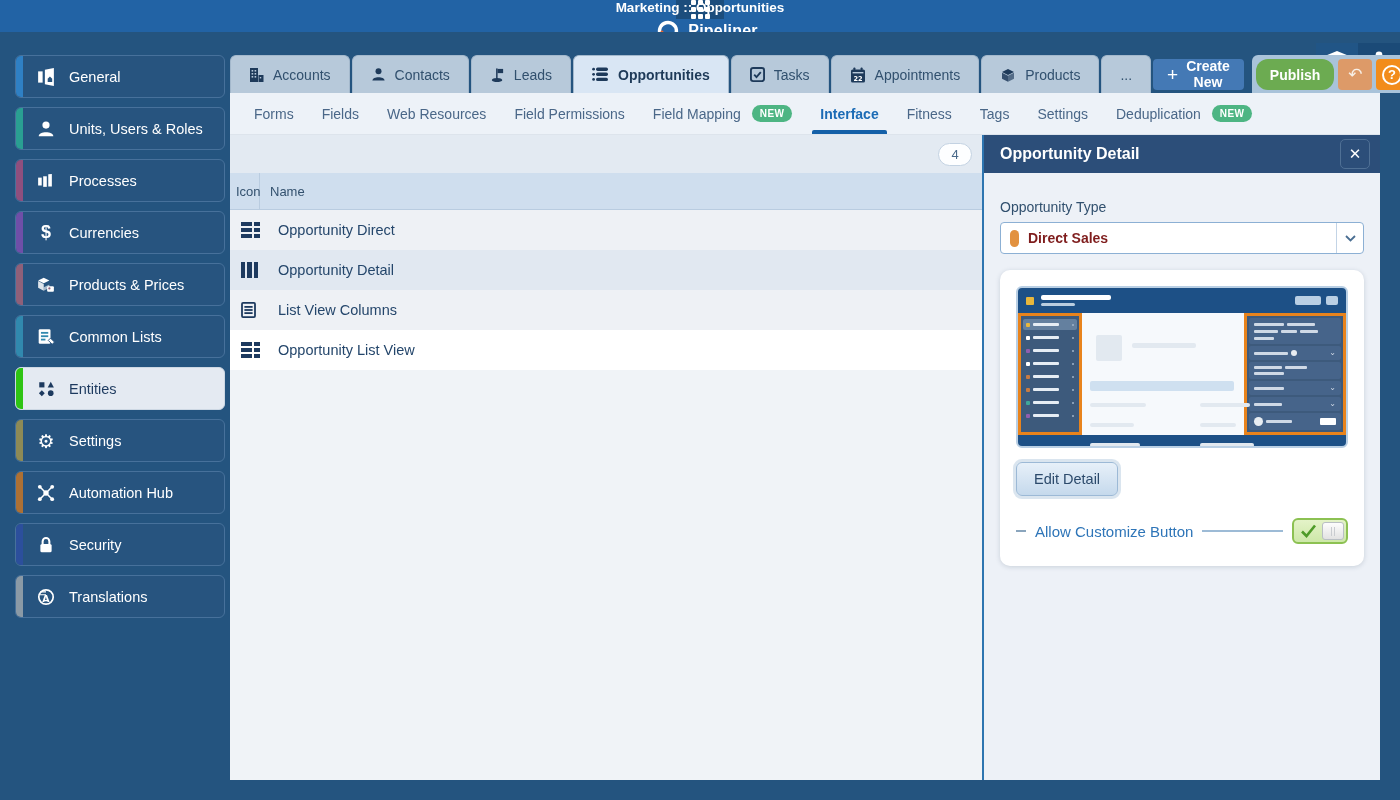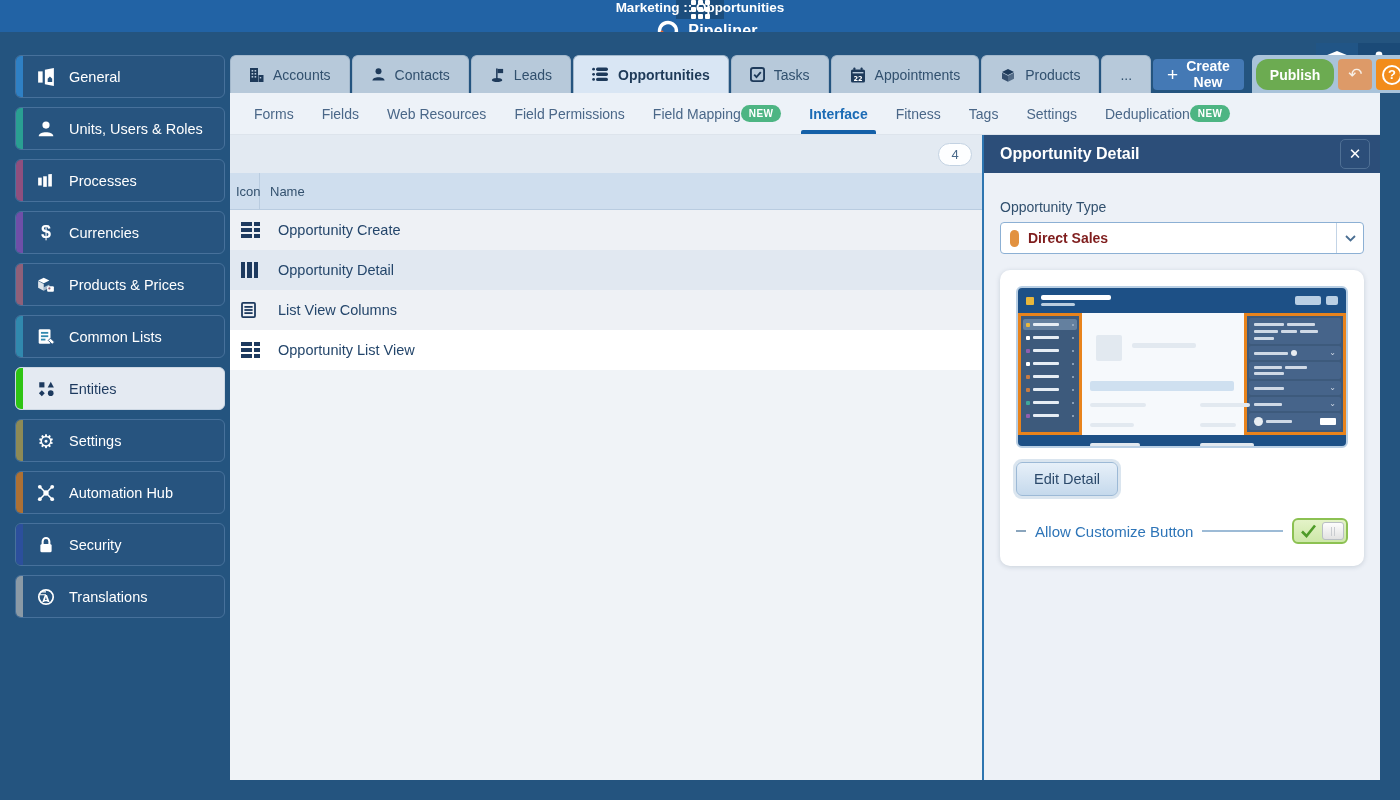--- a/index.html
+++ b/index.html
@@ -49,21 +49,21 @@
   .btn-publish { height:31px; background:#6cab51; color:#fff; border:none; border-radius:12px; font-size:14px; font-weight:600; padding:0 14px; cursor:pointer; font-family:inherit; }
   .btn-undo { height:31px; width:34px; background:#dd9a68; border:none; border-radius:4px; color:#f7efe6; font-size:17px; cursor:pointer; line-height:1; }
   .btn-help { height:31px; width:31px; background:#f28c1b; border:none; border-radius:4px; display:flex; align-items:center; justify-content:center; cursor:pointer; }
   .help-ring { width:20px; height:20px; border:2px solid #fff; border-radius:50%; color:#fff; font-size:13px; font-weight:700; display:flex; align-items:center; justify-content:center; }
 
   
   .subtabs { height:42px; background:#edf2f8; display:flex; align-items:stretch; padding-left:10px; border-bottom:1px solid #dde4ec; }
   .stab { position:relative; display:flex; align-items:center; padding:0 14px; color:#4a6788; font-size:14px; cursor:pointer; white-space:nowrap; }
   .stab.active { color:#1b6bb5; font-weight:600; }
   .stab.active::after { content:""; position:absolute; left:6px; right:6px; bottom:0; height:4px; background:#1460a8; border-radius:2px 2px 0 0; }
-  .new-badge { background:#4db583; color:#fff; font-size:10px; font-weight:700; padding:3px 8px; border-radius:9px; margin-left:0; letter-spacing:.4px; }
+  .new-badge { background:#4db583; color:#fff; font-size:10px; font-weight:700; padding:3px 8px; border-radius:9px; margin-left:11px; letter-spacing:.4px; }
 
   
   .content { flex:1; display:flex; min-height:0; }
   .table-area { width:752px; display:flex; flex-direction:column; background:#f0f3f7; }
   .v-divider { width:2px; background:#2e75b0; }
 
   
   .toolbar { height:38px; background:#e3eaf2; display:flex; align-items:center; }
   .count-badge { margin-left:auto; margin-right:10px; min-width:34px; height:23px; background:#fdfeff; border:1.5px solid #c3d2e2; border-radius:12px; display:flex; align-items:center; justify-content:center; color:#4a6a8a; font-size:13px; cursor:default; }
   .thead { height:37px; background:#cfdeee; display:flex; align-items:center; border-bottom:1px solid #b9cce0; color:#33516e; font-size:13px; }
@@ -464,21 +464,21 @@
                 <g fill="#1d3a5f">
                   <rect x="0" y="0" width="11" height="4"></rect>
                   <rect x="13" y="0" width="6" height="4"></rect>
                   <rect x="0" y="6" width="11" height="4"></rect>
                   <rect x="13" y="6" width="6" height="4"></rect>
                   <rect x="0" y="12" width="11" height="4"></rect>
                   <rect x="13" y="12" width="6" height="4"></rect>
                 </g>
               </svg>
           </span>
-          <span class="row-name">Opportunity Create</span>
+          <span class="row-name">Opportunity Direct</span>
         </div>
 
         <div class="trow selected">
           <span class="row-ico">
             <svg width="17" height="16" viewBox="0 0 17 16">
                 <g fill="#1d3a5f">
                   <rect x="0" y="0" width="4" height="16"></rect>
                   <rect x="6" y="0" width="5" height="16"></rect>
                   <rect x="13" y="0" width="4" height="16"></rect>
                 </g>

